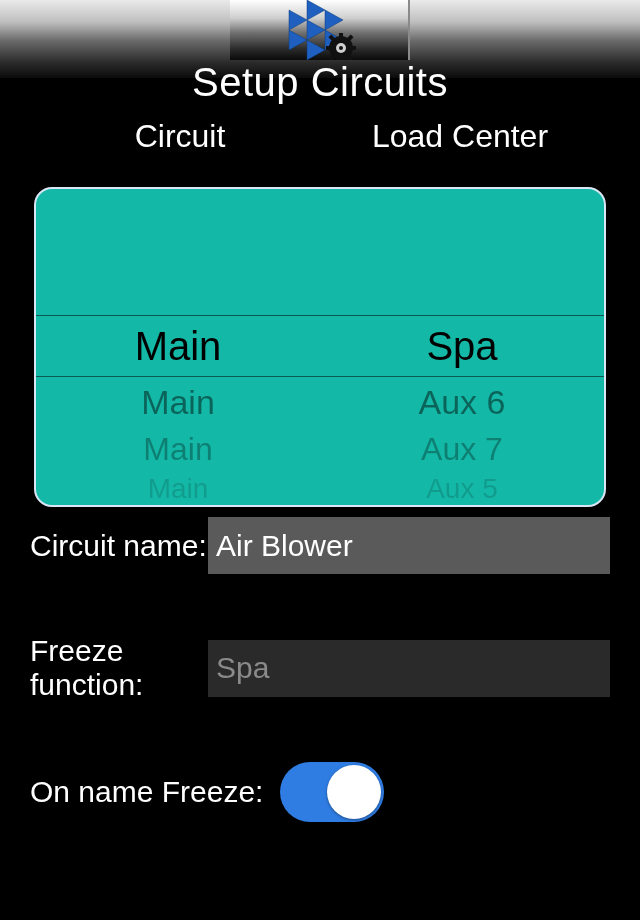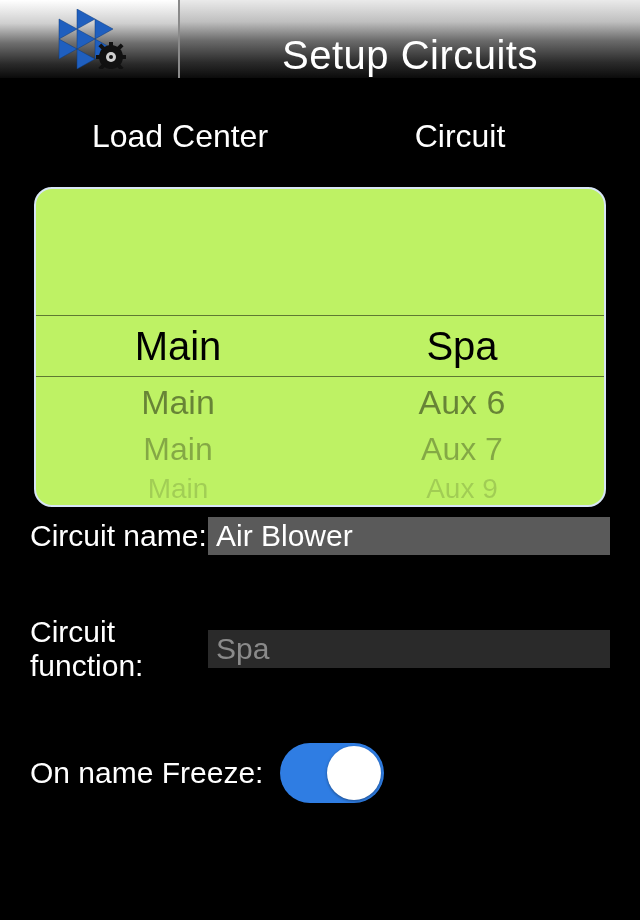--- a/index.html
+++ b/index.html
@@ -8,21 +8,22 @@
       height: 920px;
       background: #000;
       font-family: -apple-system, "Helvetica Neue", Helvetica, Arial, sans-serif;
       overflow: hidden;
     }
     
     .header {
       height: 78px;
       background: linear-gradient(to bottom, #eaeaea 0%, #bfbfbf 28%, #6b6b6b 52%, #2b2b2b 80%, #0b0b0b 100%);
       display: flex;
-      align-items: flex-end;
+      align-items: center;
+      flex-direction: column;
     }
     .header-btn {
       width: 180px;
       height: 100%;
       border-right: 2px solid #8a8a8a;
       background: linear-gradient(to bottom, #ffffff 0%, #cfcfcf 30%, #6f6f6f 55%, #2a2a2a 82%, #0a0a0a 100%);
       display: flex;
       align-items: center;
       justify-content: center;
       position: relative;
@@ -61,21 +62,21 @@
     }
     
     .picker-wrap {
       margin: 32px 34px 0 34px;
     }
     .picker {
       width: 100%;
       height: 320px;
       border: 2px solid #d8e6f5;
       border-radius: 18px;
-      background: #bef264;
+      background: #14b8a6;
       overflow: hidden;
       position: relative;
     }
     .picker-rows {
       position: absolute;
       left: 0;
       right: 0;
       top: 0;
       display: flex;
       flex-direction: column;
@@ -136,21 +137,21 @@
       margin-bottom: 60px;
     }
     .form-label {
       width: 250px;
       color: #fff;
       font-size: 30px;
       font-weight: 400;
     }
     .text-input {
       flex: 1;
-      height: 38px;
+      height: 57px;
       border: none;
       padding: 4px 8px;
       font-size: 30px;
       color: #fff;
       font-family: inherit;
     }
     .input-light {
       background: #5a5a5a;
     }
     .input-dark {
@@ -209,55 +210,55 @@
           <circle cx="12" cy="12" r="5" fill="#cfcfcf"></circle>
           <circle cx="12" cy="12" r="2" fill="#111"></circle>
         </g>
       </svg>
     </div>
   </div>
   <div class="header-title">Setup Circuits</div>
 </div>
 
 <div class="columns">
+  <div class="col-label">Circuit</div>
   <div class="col-label">Load Center</div>
-  <div class="col-label">Circuit</div>
 </div>
 
 <div class="picker-wrap">
   <div class="picker">
     <div class="picker-rows">
       <div class="picker-spacer"></div>
       <div class="picker-row selected picker-sel-top picker-sel-bottom">
         <div class="picker-cell">Main</div>
         <div class="picker-cell">Spa</div>
       </div>
       <div class="picker-row fade1">
         <div class="picker-cell">Main</div>
         <div class="picker-cell">Aux 6</div>
       </div>
       <div class="picker-row fade2">
         <div class="picker-cell">Main</div>
         <div class="picker-cell">Aux 7</div>
       </div>
       <div class="picker-row fade3">
         <div class="picker-cell">Main</div>
-        <div class="picker-cell">Aux 9</div>
+        <div class="picker-cell">Aux 5</div>
       </div>
     </div>
   </div>
 </div>
 
 <div class="form">
   <div class="form-row">
     <div class="form-label">Circuit name:</div>
     <input class="text-input input-light" type="text" value="Air Blower" style="">
   </div>
   <div class="form-row">
-    <div class="form-label">Circuit function:</div>
+    <div class="form-label">Freeze function:</div>
     <input class="text-input input-dark" type="text" value="Spa" style="">
   </div>
   <div class="form-row">
     <div class="form-label">On name Freeze:</div>
     <div class="toggle">
       <div class="toggle-knob"></div>
     </div>
   </div>
 </div>
 

